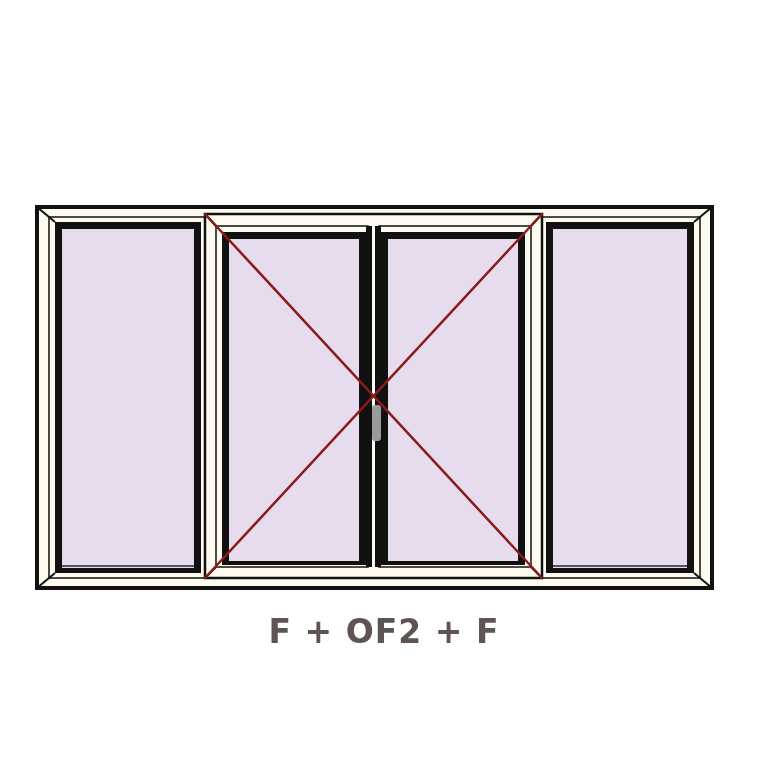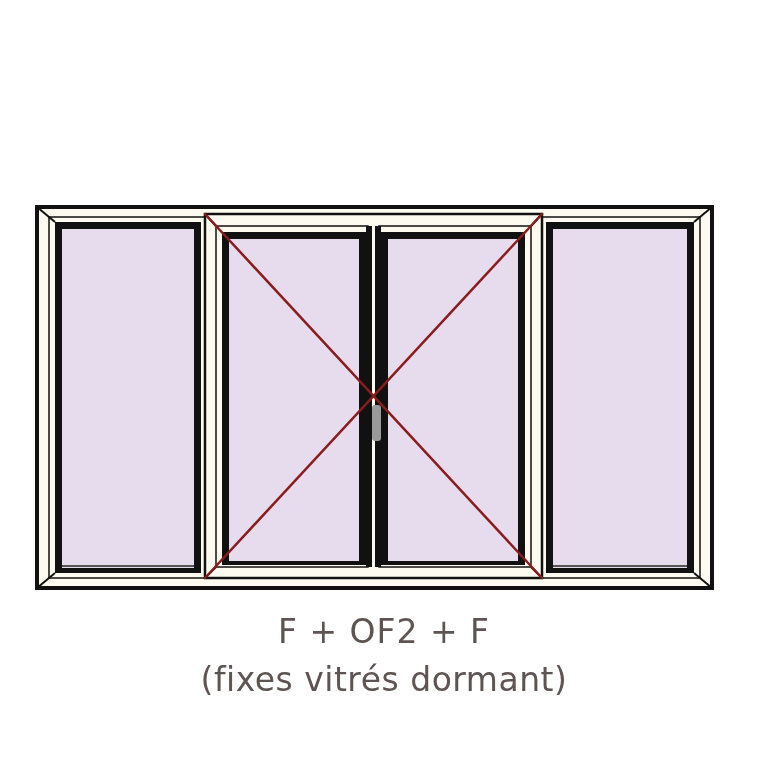--- a/index.html
+++ b/index.html
@@ -20,21 +20,21 @@
       top: 0;
       width: 768px;
       height: 768px;
     }
     .caption {
       position: absolute;
       left: 0;
       width: 768px;
       text-align: center;
       color: #5e5452;
-      font-weight: normal;
+      font-weight: bold;
       font-family: "DejaVu Sans", sans-serif;
     }
     .caption-line1 {
       top: 612px;
       font-size: 33px;
       letter-spacing: 1px;
     }
     .caption-line2 {
       top: 660px;
       font-size: 33px;
@@ -99,14 +99,13 @@
       <line x1="205" y1="214" x2="542" y2="578"></line>
       <line x1="542" y1="214" x2="205" y2="578"></line>
     </g>
 
     <g>
       <rect x="372" y="405" width="9" height="36" rx="3" fill="#9a9a9a"></rect>
     </g>
   </svg>
 
   <div class="caption caption-line1">F + OF2 + F</div>
-  <div class="caption caption-line2">(fixes vitrés dormant)</div>
 </div>
 
 </body></html>

